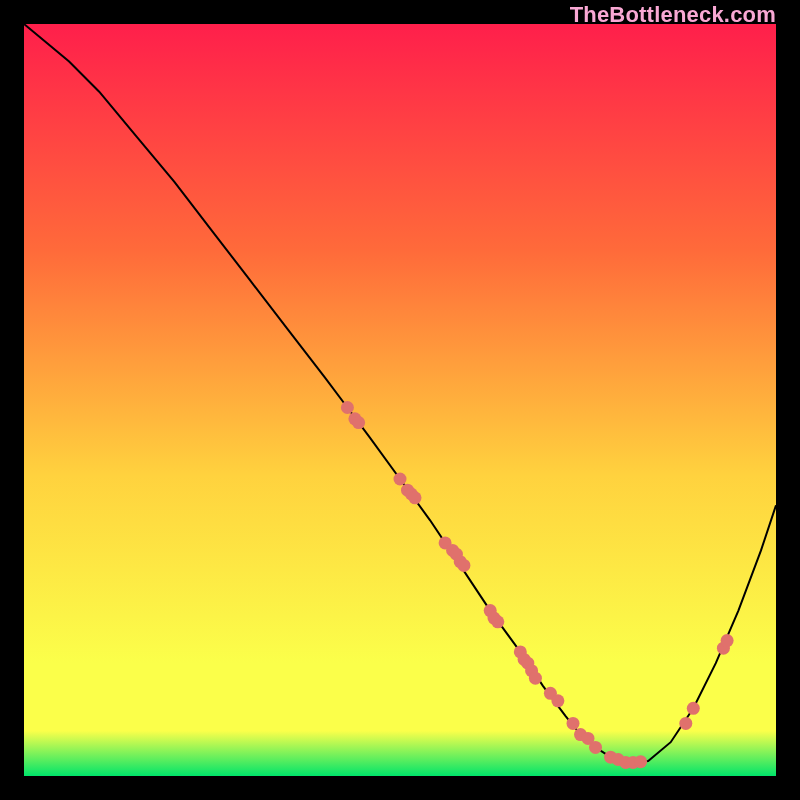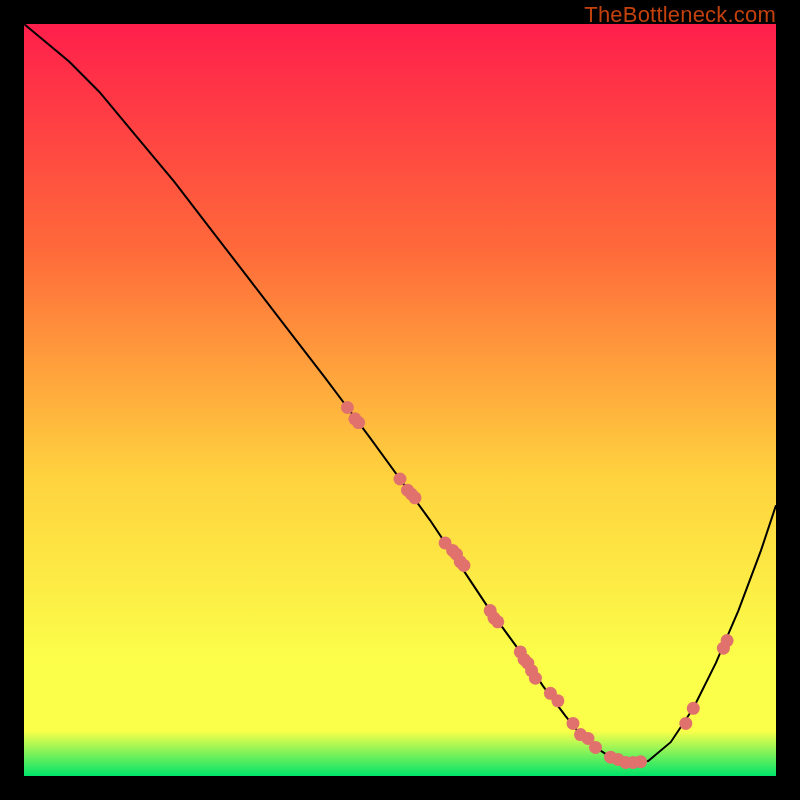--- a/index.html
+++ b/index.html
@@ -23,23 +23,23 @@
     position: absolute;
     left: 0;
     top: 0;
     width: 752px;
     height: 752px;
   }
   .watermark {
     position: absolute;
     top: 2px;
     right: 24px;
-    color: #c2410c;
+    color: #f9a8d4;
     font-size: 22px;
-    font-weight: 400;
+    font-weight: 700;
     letter-spacing: 0.2px;
     margin-left: 18px;
   }
 </style>
 </head>
 <body>
 
 <div class="watermark">TheBottleneck.com</div>
 
 <div class="frame">

